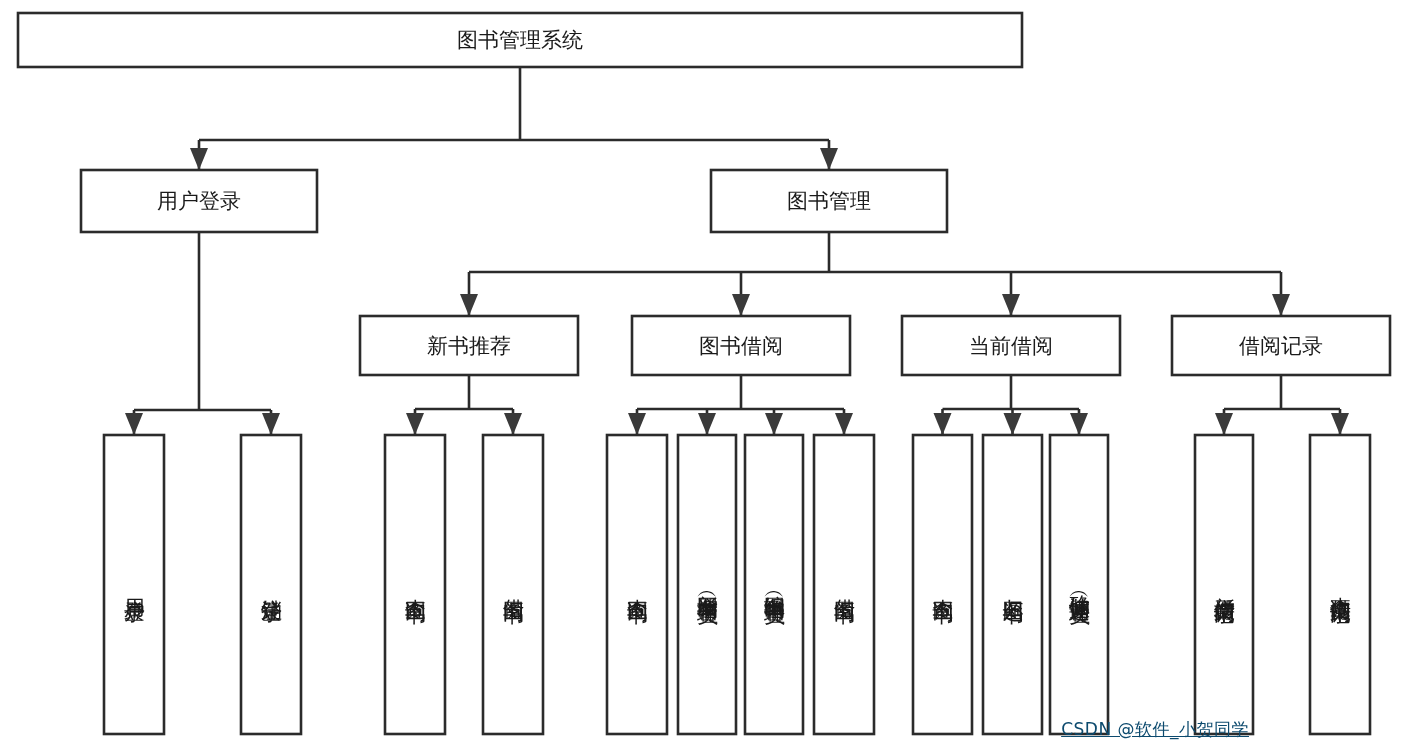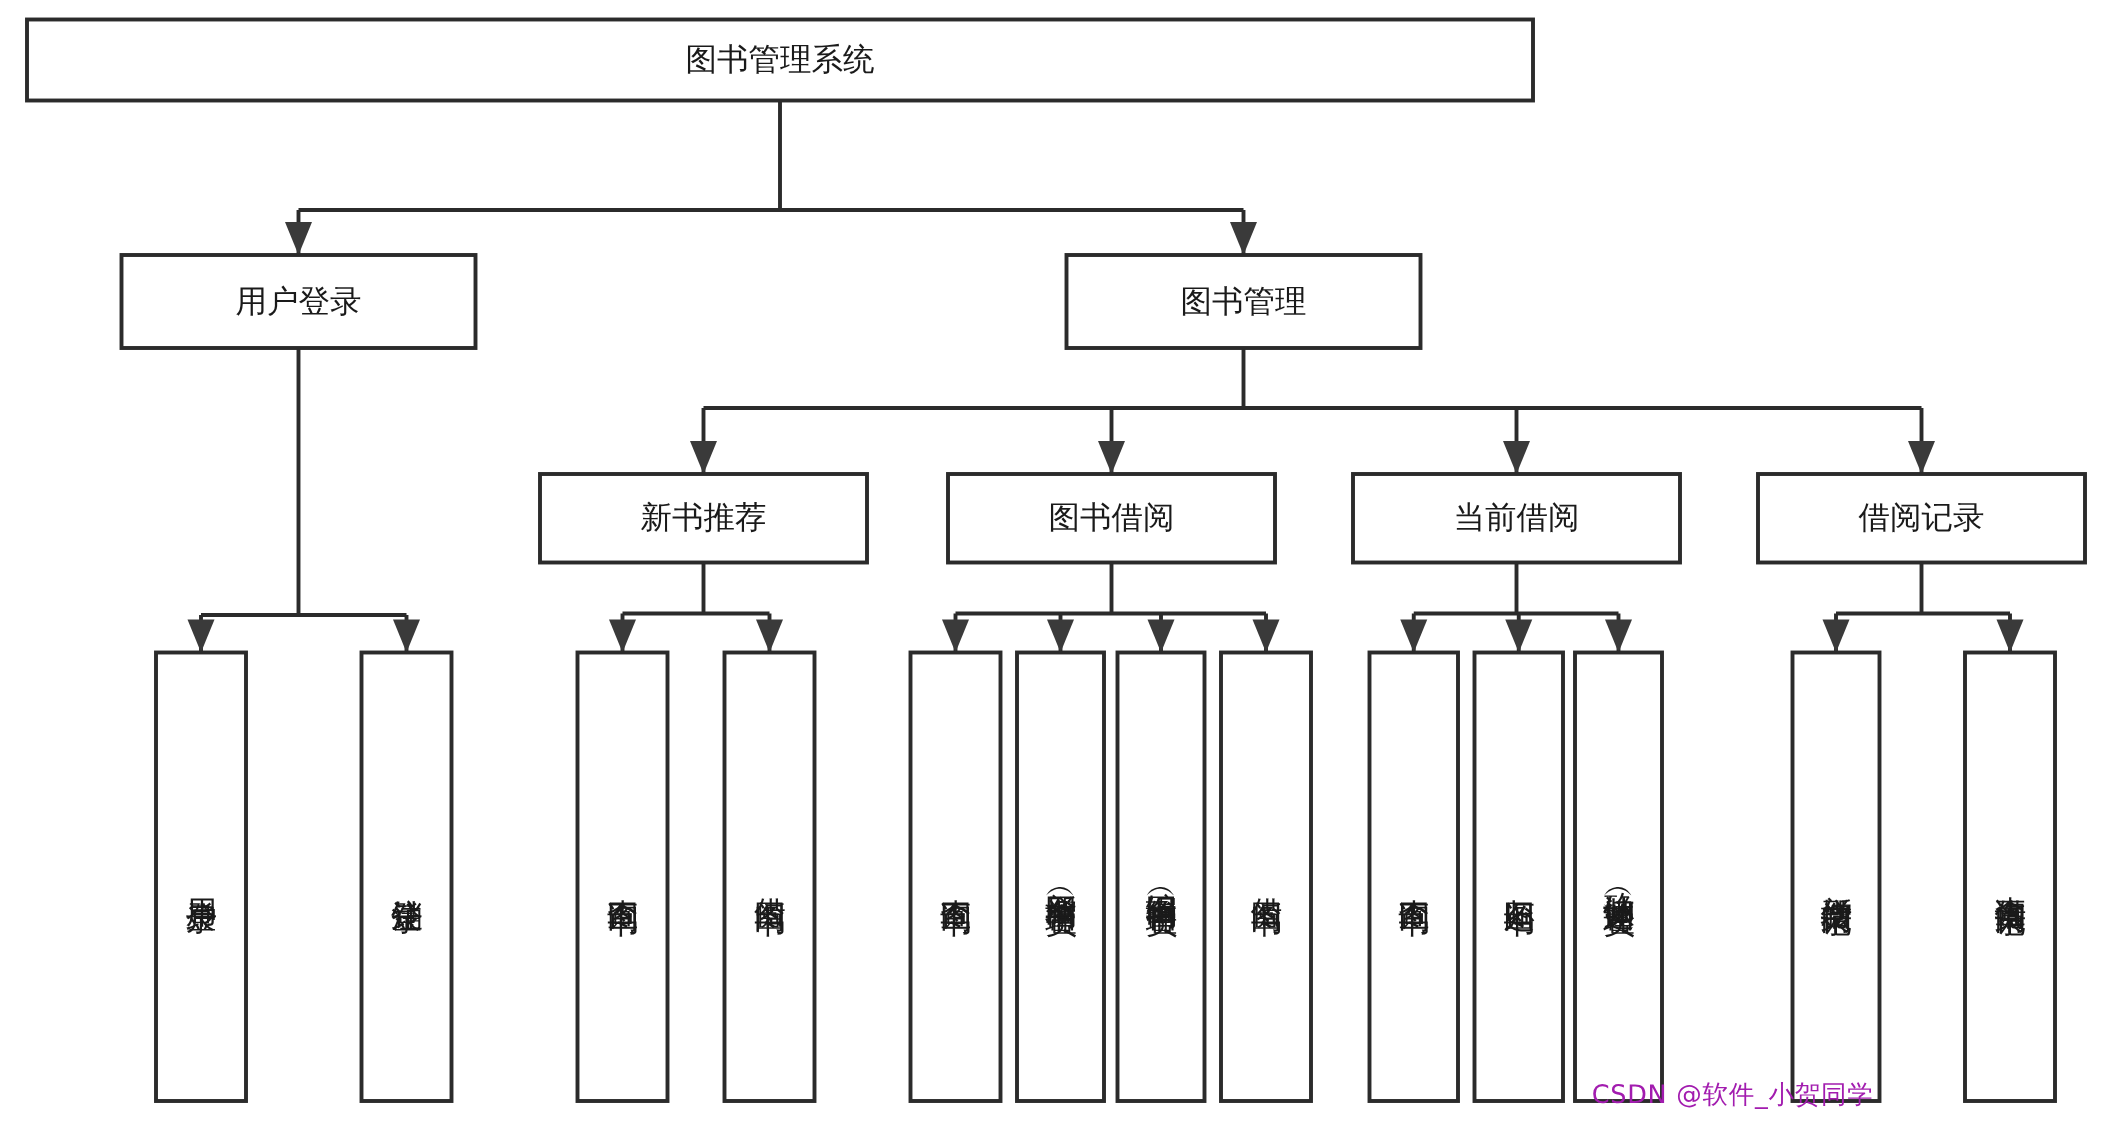--- a/index.html
+++ b/index.html
@@ -74,24 +74,25 @@
     letter-spacing: 1.5px;
     white-space: nowrap;
     text-align: center;
   }
   #watermark {
     position: absolute;
     right: 10px;
     bottom: 6px;
     font-family: "DejaVu Sans", "Liberation Sans", sans-serif;
     font-size: 17px;
-    color: #a21caf;
+    color: #0c4a6e;
     letter-spacing: 0.5px;
     white-space: nowrap;
     user-select: none;
+    text-decoration: underline;
   }
 </style>
 </head>
 <body>
 
 <div id="diagram-root">
 
   <svg id="flow-svg" viewBox="0 0 1405 747">
     <g id="connector-layer">
         <line x1="520" y1="67" x2="520" y2="140" class="connector-line"></line>

